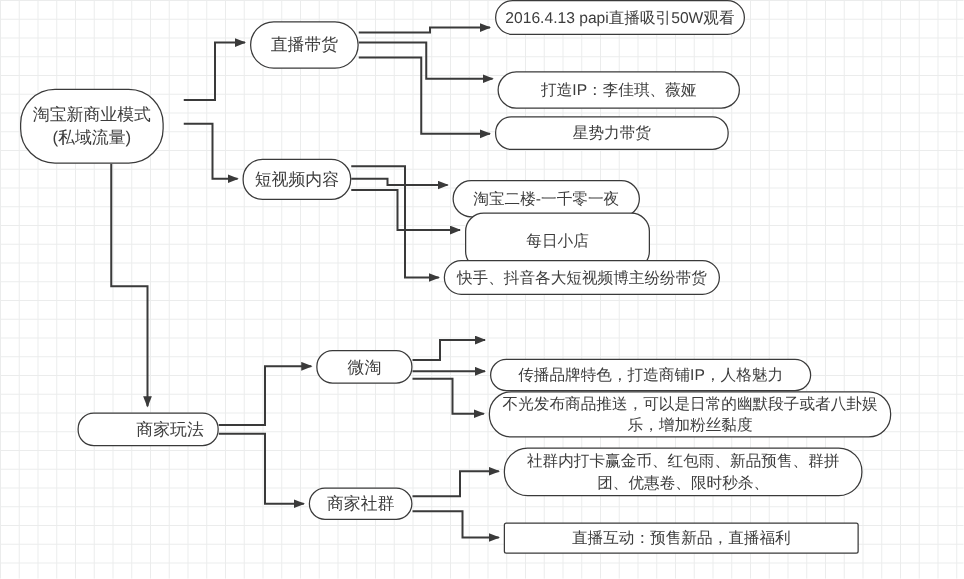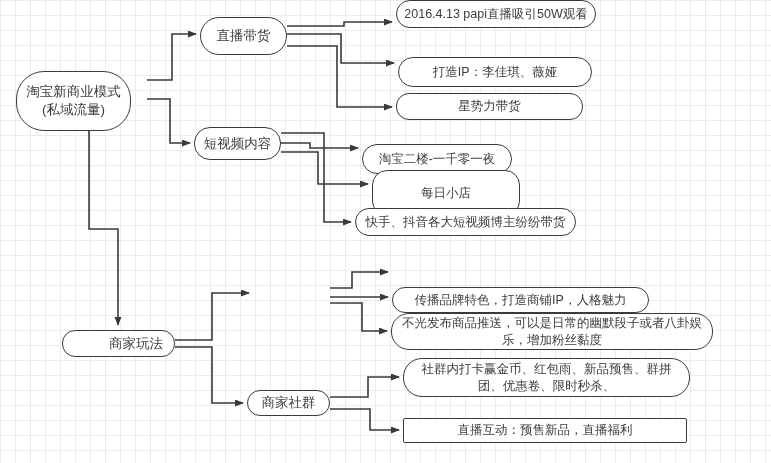--- a/index.html
+++ b/index.html
@@ -62,20 +62,21 @@
 
   <div class="node branch" style="left:16px;top:71px;width:115px;height:60px;border-radius:28px;">淘宝新商业模式
 (私域流量)</div>
 
   <div class="node branch" style="left:200px;top:17px;width:87px;height:38px;border-radius:19px;">直播带货</div>
 
   <div class="node branch" style="left:194px;top:127px;width:87px;height:33px;border-radius:16px;">短视频内容</div>
 
   <div class="node branch" style="left:62px;top:330px;width:113px;height:27px;border-radius:13px;padding-left:41px;">商家玩法</div>
 
+  <div class="node branch" style="left:253px;top:280px;width:77px;height:27px;border-radius:13px;">微淘</div>
 
   <div class="node branch" style="left:247px;top:390px;width:83px;height:26px;border-radius:13px;">商家社群</div>
 
   <div class="node leaf" style="left:396px;top:0;width:200px;height:28px;border-radius:14px;">2016.4.13 papi直播吸引50W观看</div>
 
   <div class="node leaf" style="left:398px;top:57px;width:194px;height:30px;border-radius:15px;">打造IP：李佳琪、薇娅</div>
 
   <div class="node leaf" style="left:396px;top:93px;width:187px;height:27px;border-radius:13px;">星势力带货</div>
 
   <div class="node leaf" style="left:362px;top:132px;width:150px;height:30px;border-radius:15px;margin-top:12px;">淘宝二楼-一千零一夜</div>

